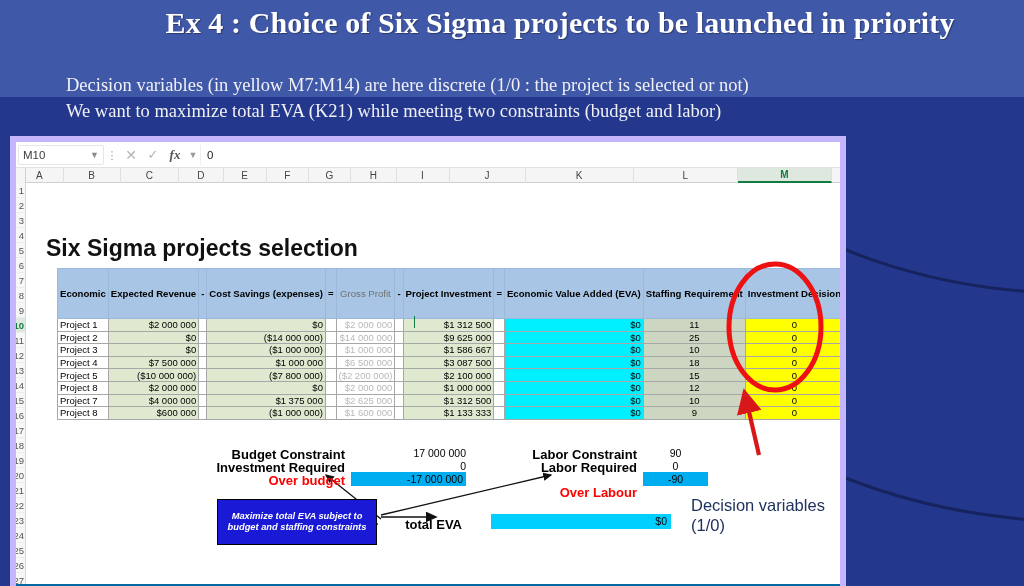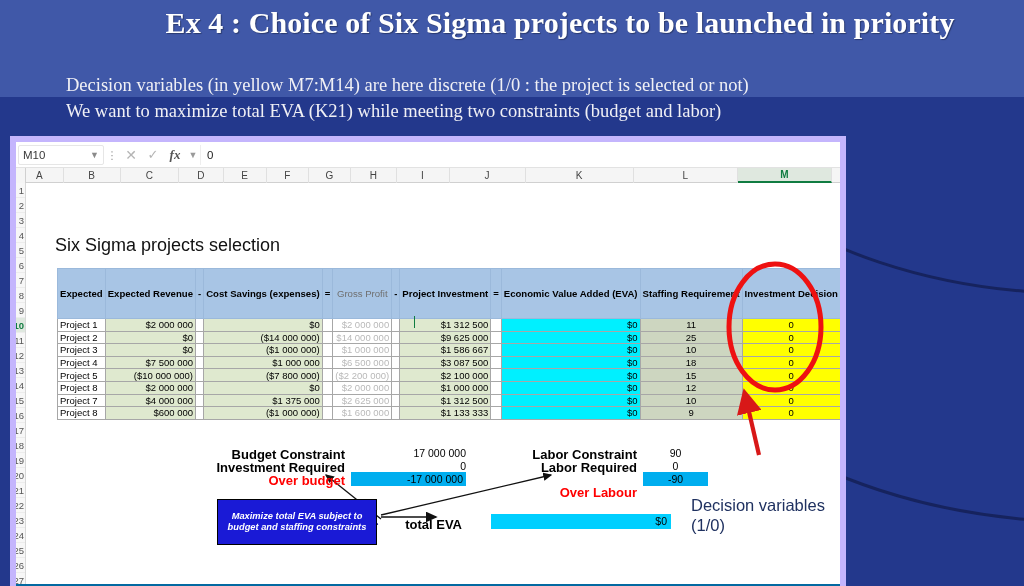--- a/index.html
+++ b/index.html
@@ -105,22 +105,22 @@
     display:flex; align-items:center; justify-content:flex-end;
     padding-right:1px; border-bottom:1px solid #ececec;
     overflow:hidden;
   }
   #row-head .rh.sel { background:#dfe8df; color:#107c41; font-weight:bold; }
 
   #sheet { position:absolute; left:10px; top:0; right:0; bottom:0; }
 
   
   #sheet-title {
-    position:absolute; left:29px; top:52px;
-    font-size:18px; font-weight:normal; color:#111;
+    position:absolute; left:20px; top:52px;
+    font-size:23px; font-weight:bold; color:#111;
     white-space:nowrap;
   }
 
   
   #proj-table {
     position:absolute; left:31px; top:85px;
     border-collapse:collapse;
     table-layout:fixed;
   }
   #proj-table th, #proj-table td {
@@ -265,21 +265,21 @@
         <div class="rh">27</div>
       </div>
 
     <div id="sheet">
 
       <div id="sheet-title">Six Sigma projects selection</div>
 
       <table id="proj-table">
         <thead>
           <tr>
-            <th style="width:52px">Expected</th>
+            <th style="width:52px">Economic</th>
             <th style="width:70px">Expected Revenue</th>
             <th class="op" style="width:13px">-</th>
             <th style="width:76px">Cost Savings (expenses)</th>
             <th class="op" style="width:13px">=</th>
             <th class="muted" style="width:78px">Gross Profit</th>
             <th class="op" style="width:13px">-</th>
             <th style="width:76px">Project Investment</th>
             <th class="op" style="width:13px">=</th>
             <th style="width:176px">Economic Value Added (EVA)</th>
             <th style="width:78px">Staffing Requirement</th>

